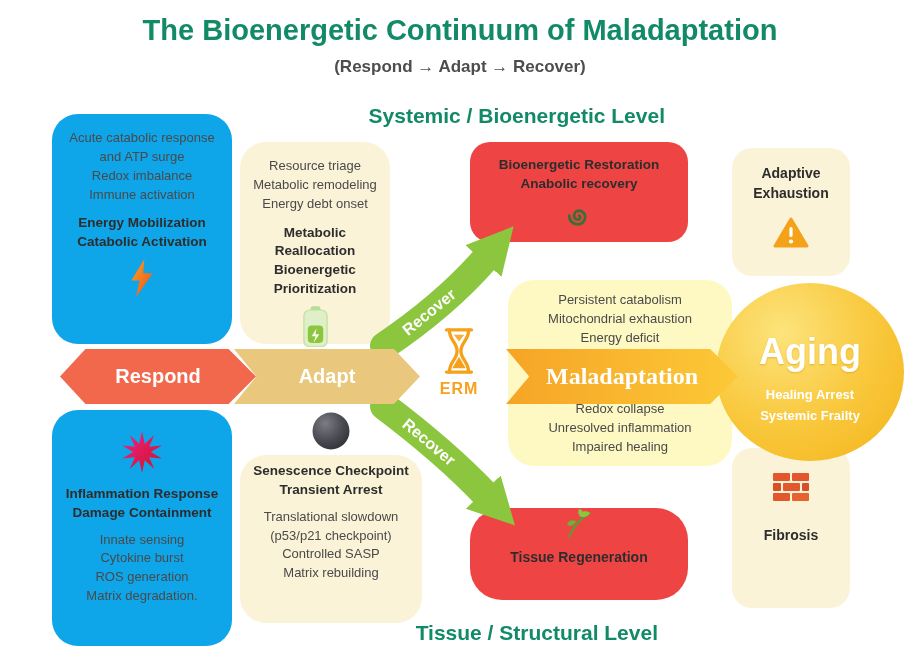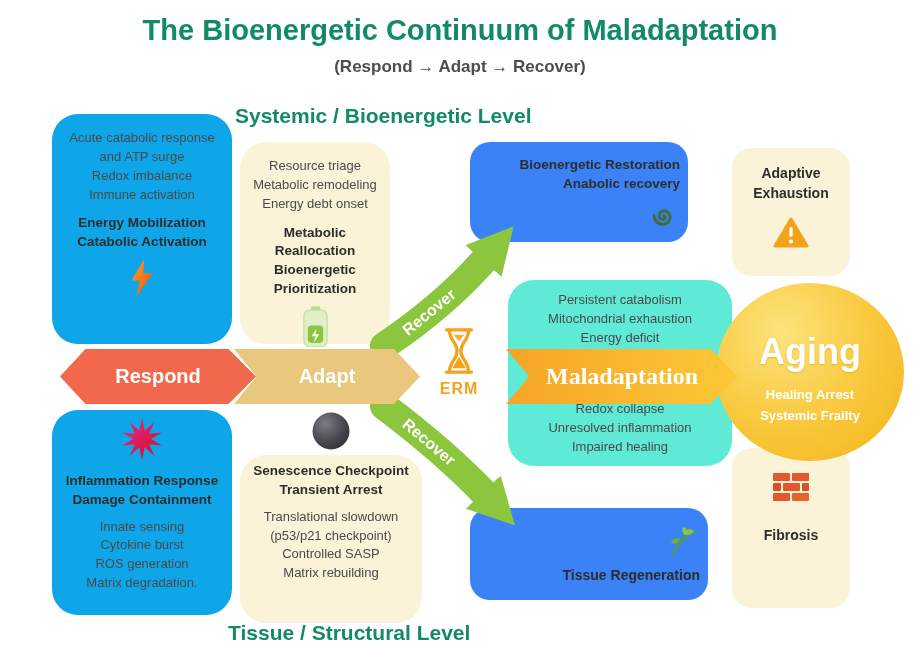--- a/index.html
+++ b/index.html
@@ -4,43 +4,43 @@
 <style>
   * { margin:0; padding:0; box-sizing:border-box; }
   html,body { background:#fff; }
   .canvas { position:relative; width:920px; height:663px; background:#fff; overflow:hidden;
             font-family:"Liberation Sans", sans-serif; }
 
   .title { position:absolute; top:14px; left:0; width:100%; text-align:center;
            font-size:29px; font-weight:bold; color:#128a68; }
   .subtitle { position:absolute; top:57px; left:0; width:100%; text-align:center;
               font-size:17px; font-weight:bold; color:#4d4d4d; }
-  .level-heading { position:absolute; text-align:left; font-size:21px; font-weight:bold; color:#128a68; }
+  .level-heading { position:absolute; text-align:right; font-size:21px; font-weight:bold; color:#128a68; }
   #systemic-heading { top:104px; left:235px; width:430px; }
   #tissue-heading  { top:621px; left:228px; width:430px; }
 
   .box { position:absolute; border-radius:26px; text-align:center; color:#4a4a4a;
          font-size:13px; line-height:1.45; z-index:1; }
   .bold-line { font-weight:bold; color:#2d2d2d; font-size:13.5px; line-height:1.4; }
   .sp8 { height:8px; } .sp5 { height:5px; } .sp10 { height:10px; }
   .pink  { background:#0ea5e9; }
   .cream { background:#faf3d8; }
-  .greenbox { background:#3b82f6;text-align:right; }
+  .greenbox { background:#ef4444; }
 
   #box-energy       { left:52px;  top:114px; width:180px; height:230px; padding:15px 8px; }
   #box-metabolic    { left:240px; top:142px; width:150px; height:202px; padding:15px 6px; }
   #box-restoration  { left:470px; top:142px; width:218px; height:100px; padding:14px 8px; border-radius:20px; }
   #box-exhaustion   { left:732px; top:148px; width:118px; height:128px; padding:16px 8px; border-radius:20px; }
   #box-exhaustion .bold-line { font-size:14px; }
-  #panel-malad      { left:508px; top:280px; width:224px; height:186px; background:#5eead4; border-radius:26px; }
+  #panel-malad      { left:508px; top:280px; width:224px; height:186px; background:#fef9c3; border-radius:26px; }
   #panel-malad .top-lines { padding-top:11px; }
   #panel-malad .bottom-lines { position:absolute; bottom:9px; left:0; width:100%; }
-  #box-inflammation { left:52px;  top:410px; width:180px; height:205px; padding:7px 8px; }
+  #box-inflammation { left:52px;  top:410px; width:180px; height:236px; padding:20px 8px; }
   #box-senescence   { left:240px; top:455px; width:182px; height:168px; padding:7px 6px; }
-  #box-regeneration { left:470px; top:508px; width:238px; height:92px;  padding:18px 8px; border-radius:20px; }
+  #box-regeneration { left:470px; top:508px; width:218px; height:92px;  padding:0 8px; border-radius:32px; }
   #box-regeneration .bold-line { font-size:14px; }
   #box-fibrosis     { left:732px; top:448px; width:118px; height:160px; padding:24px 8px; border-radius:20px; }
   #box-fibrosis .bold-line { font-size:14px; }
 
   .banner { position:absolute; top:349px; height:55px; display:flex; align-items:center;
             justify-content:center; color:#fff; font-weight:bold; z-index:3; }
   #banner-respond { left:60px;  width:196px; font-size:20px; background:#f2684d;
       clip-path:polygon(13% 0%,86% 0%,100% 50%,86% 100%,13% 100%,0% 50%); }
   #banner-adapt   { left:234px; width:186px; font-size:20px; background:#e9c87e;
       clip-path:polygon(0% 0%,86% 0%,100% 50%,86% 100%,0% 100%,12% 50%); }

